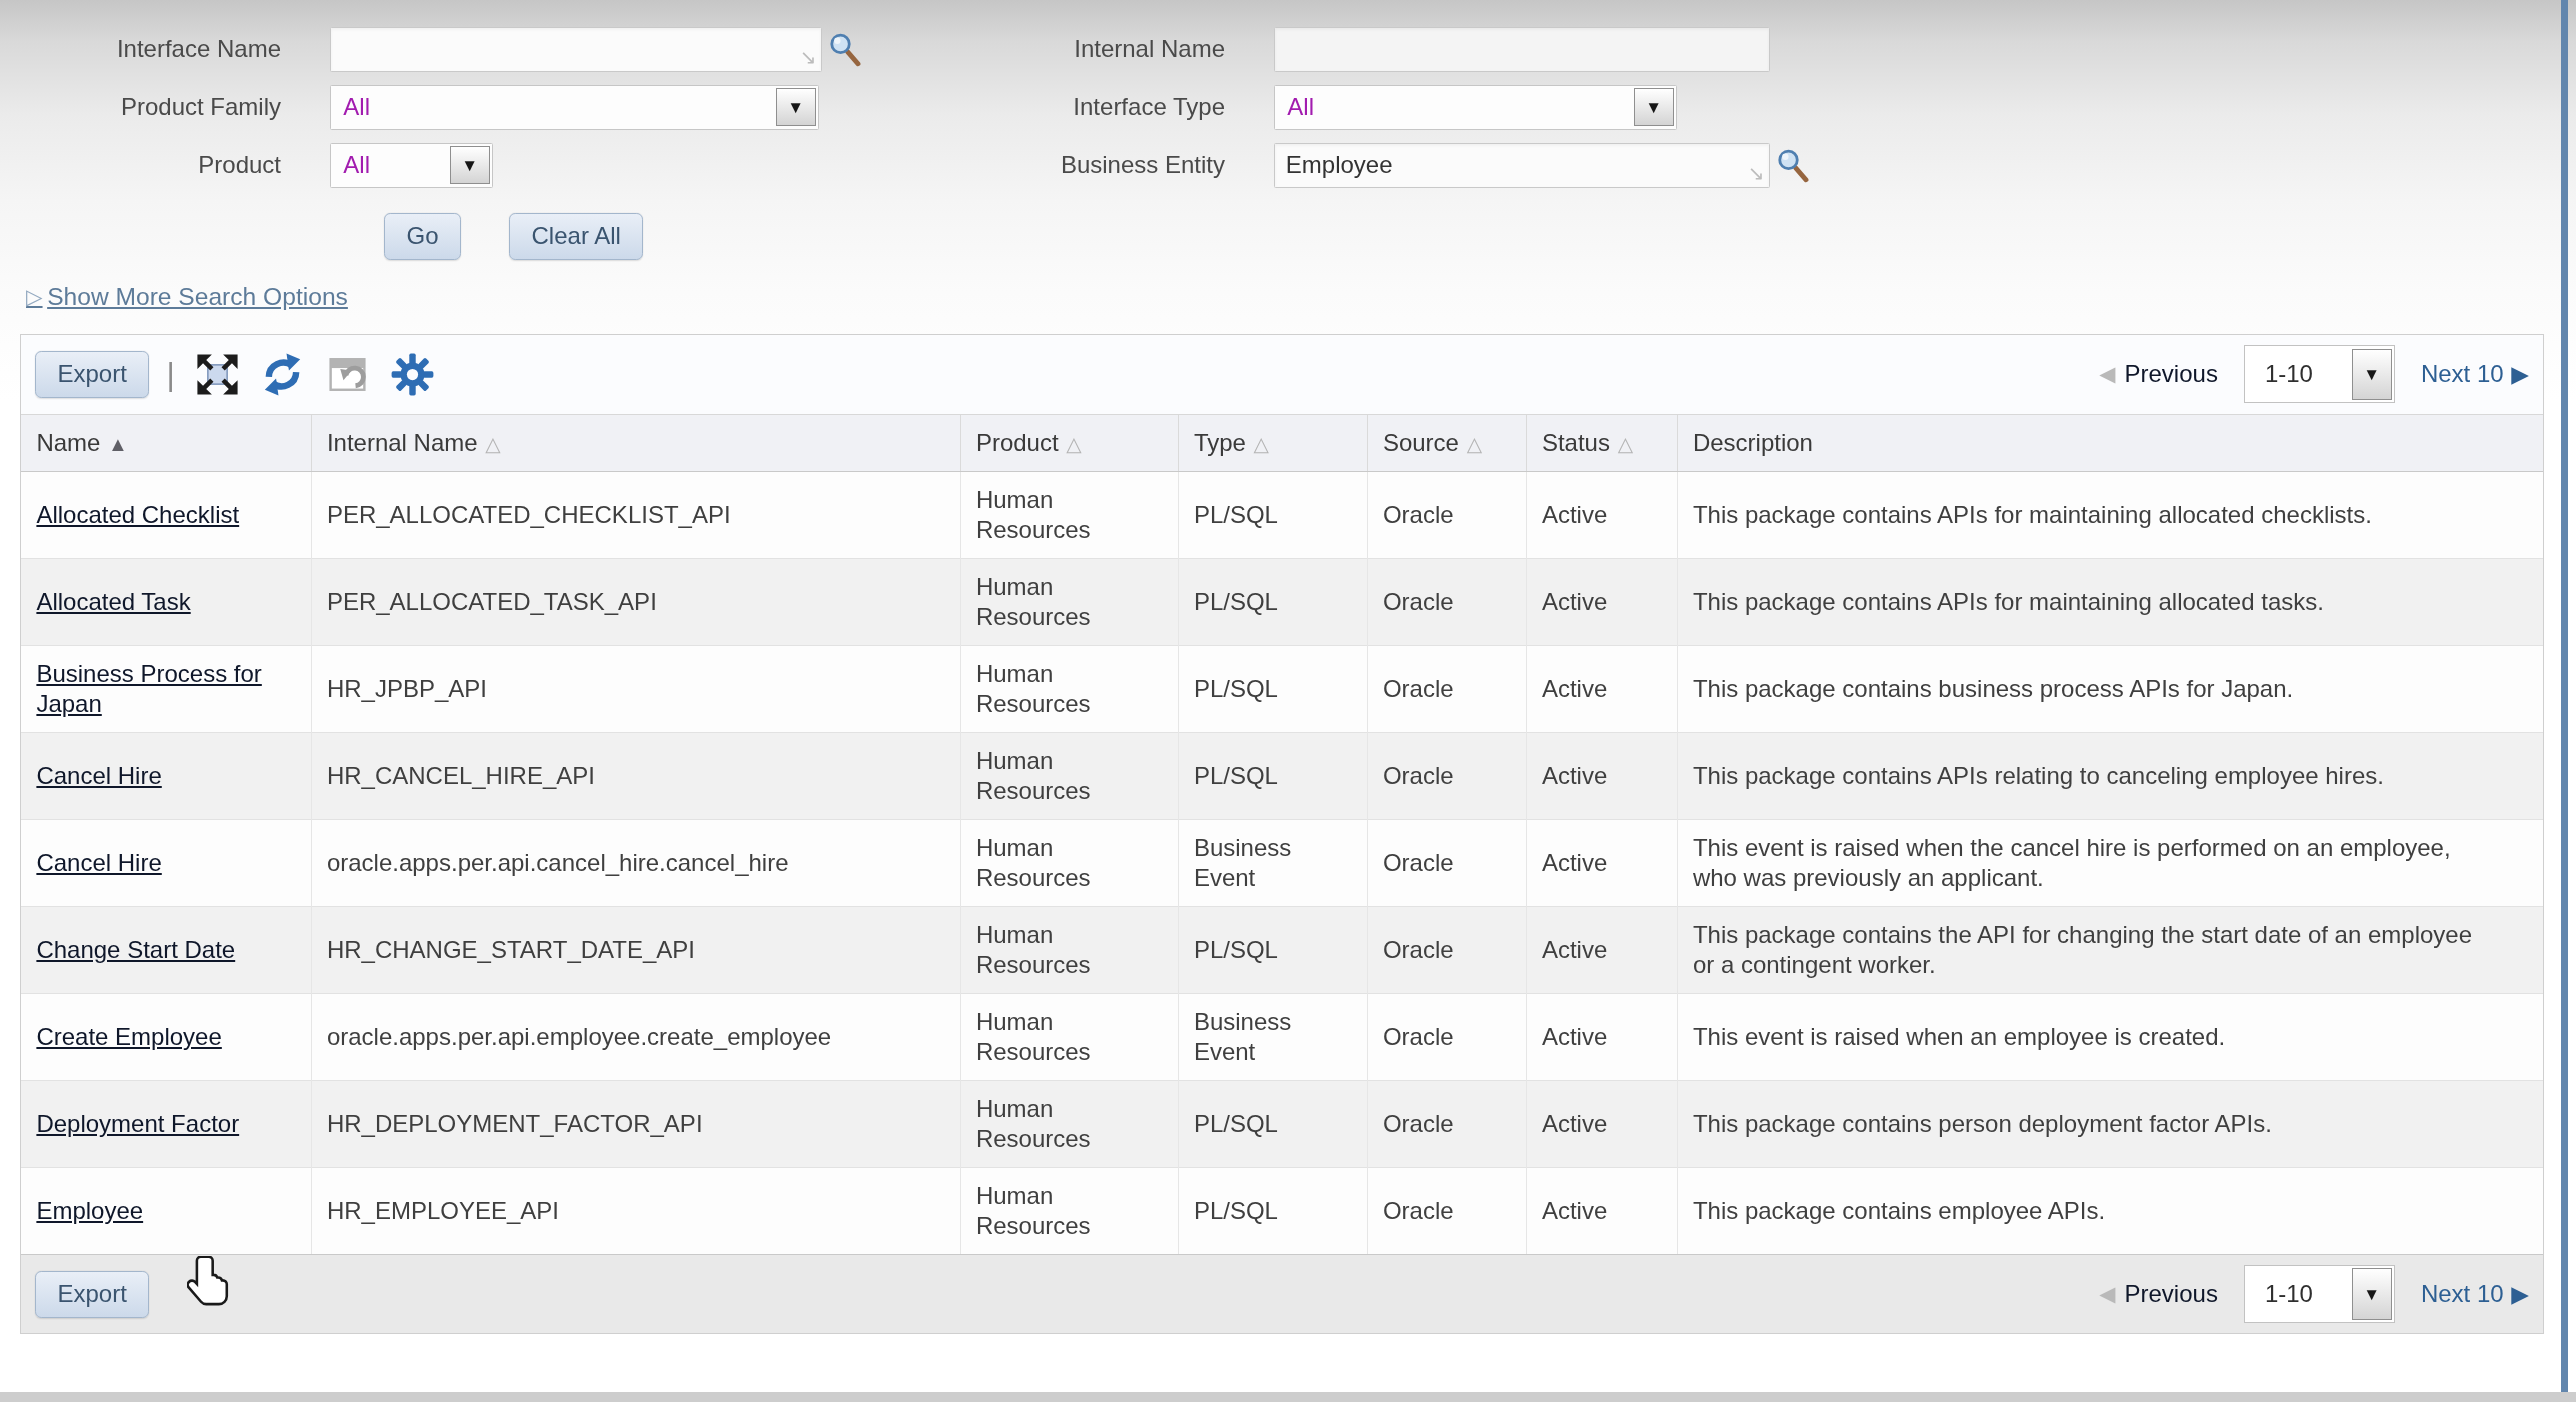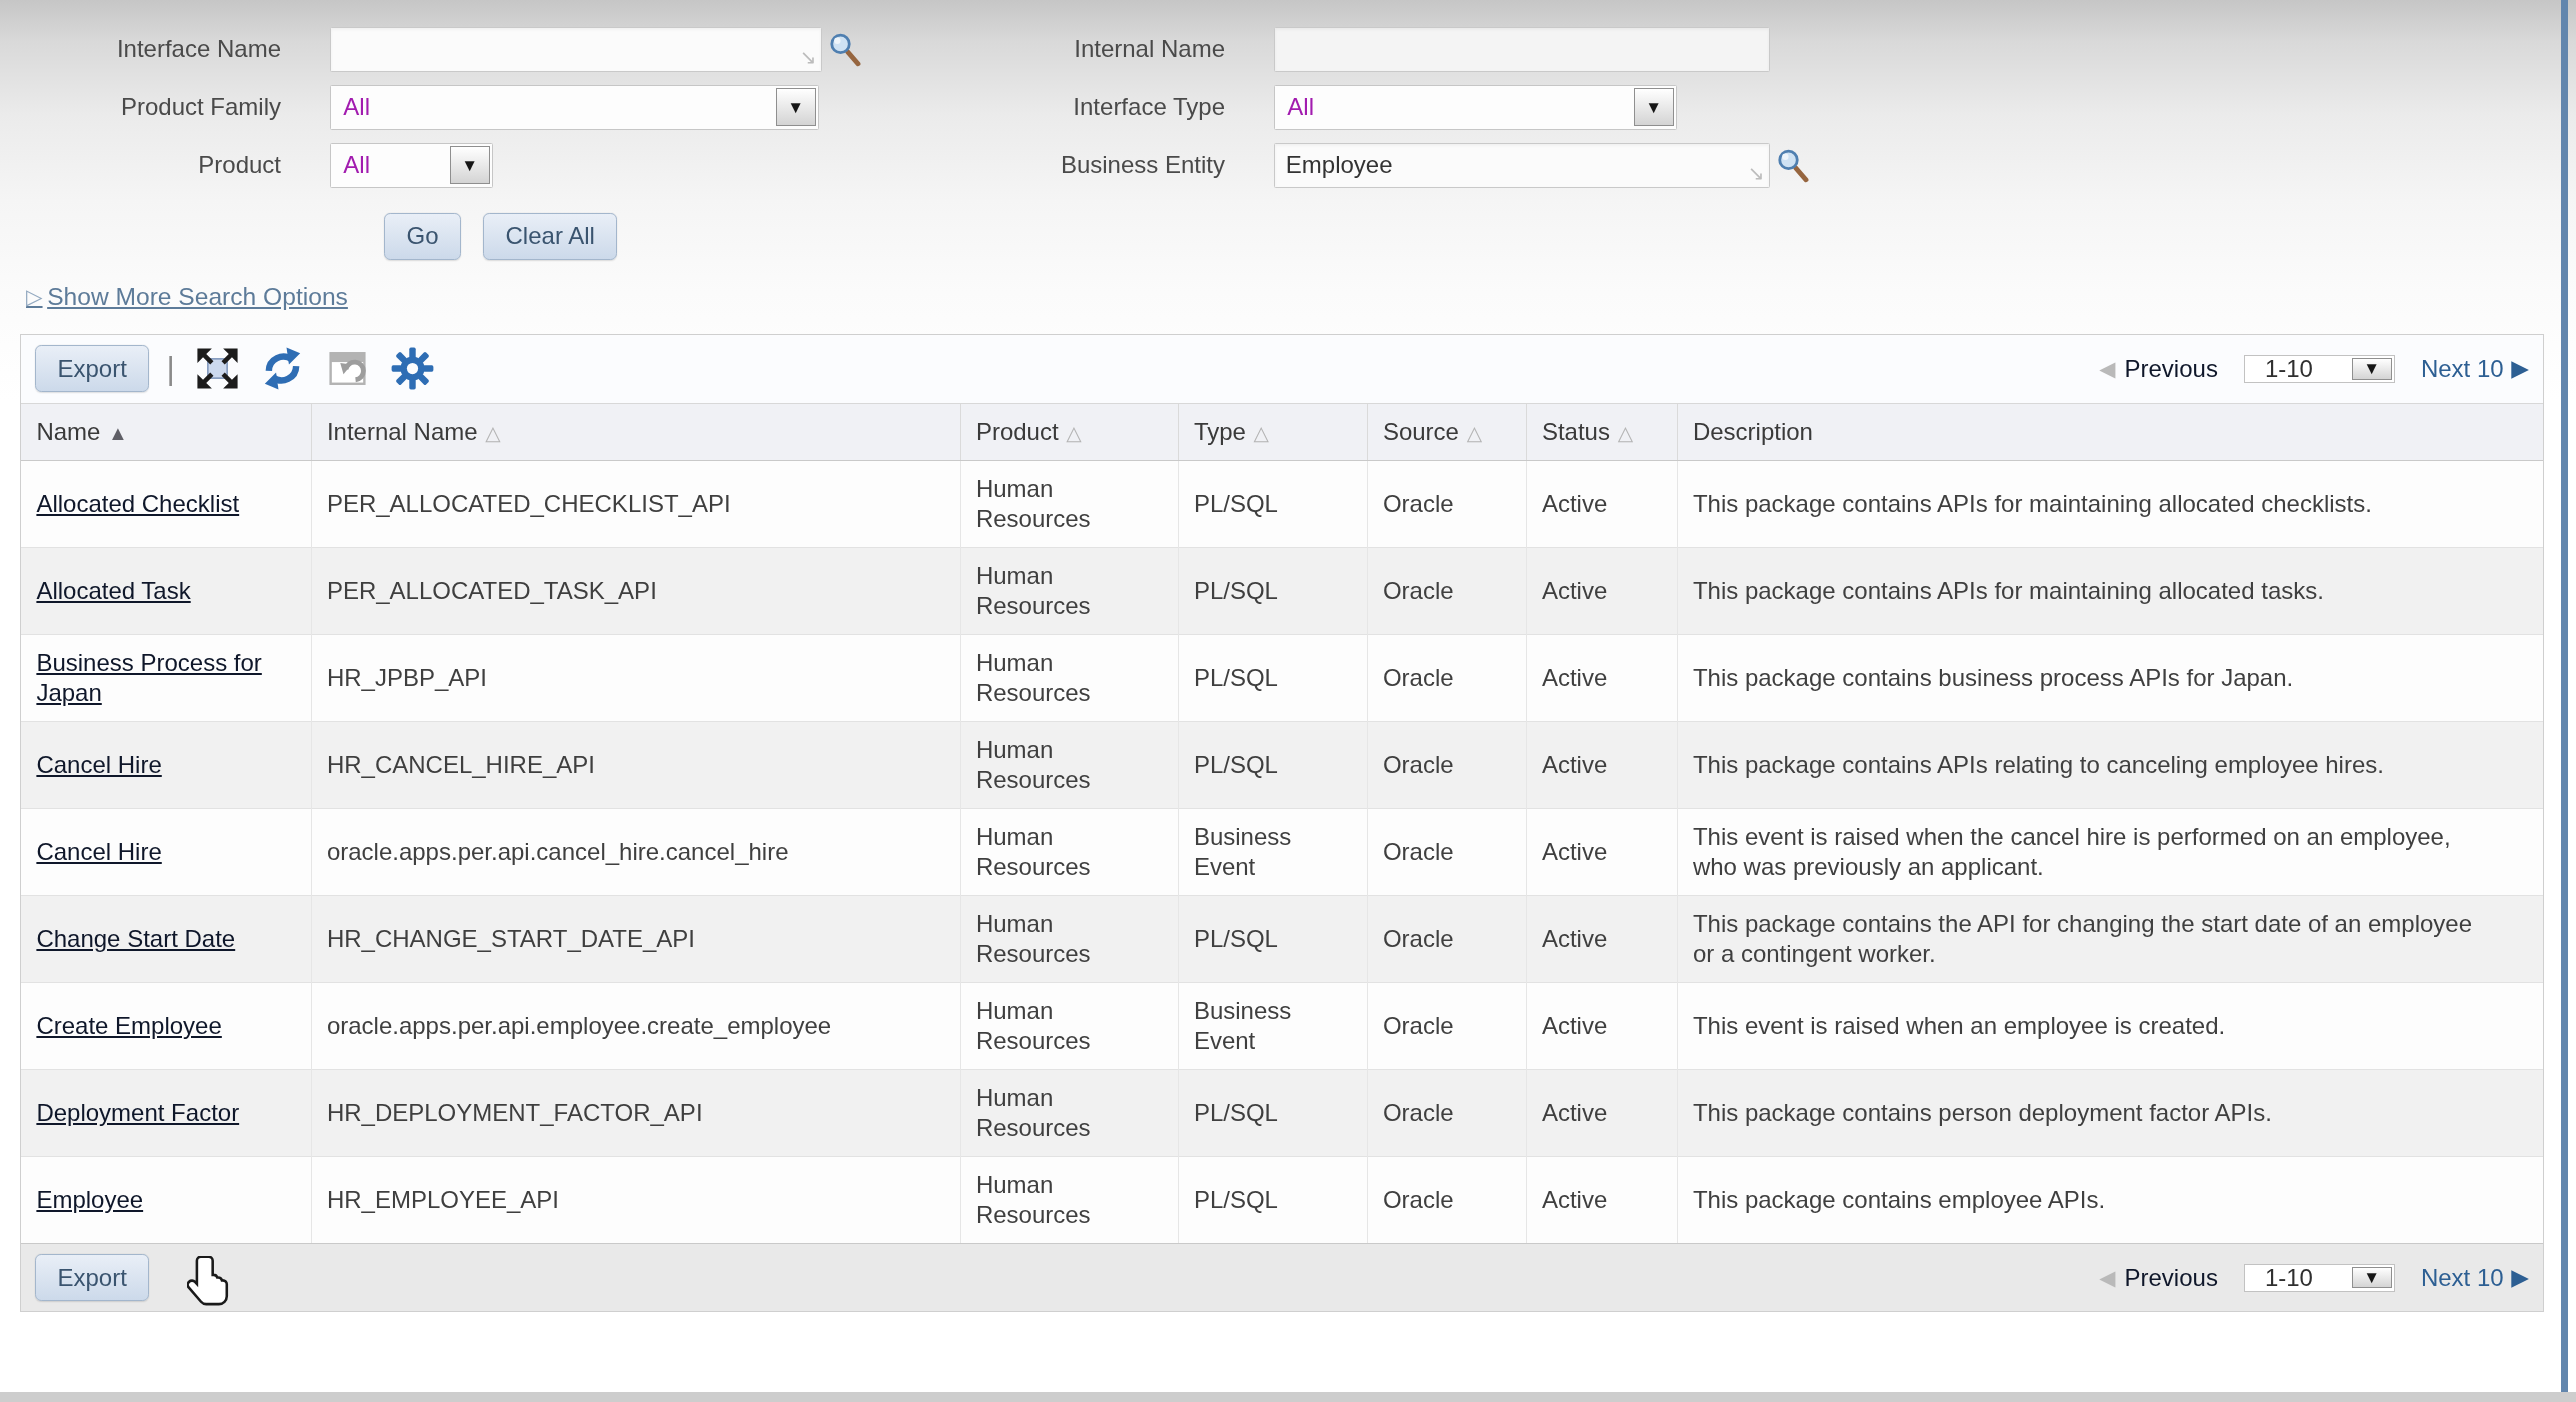--- a/index.html
+++ b/index.html
@@ -48,21 +48,21 @@
   .dd-btn {
     position:absolute; right:2.3px; top:2.3px; bottom:2.3px; width:40px;
     border:0.8px solid #8f8f8f; background:linear-gradient(180deg,#ffffff,#d4d4d4);
     display:flex; align-items:center; justify-content:center;
   }
   .dd-btn span { font-size:17px; color:#161616; line-height:1; }
   .sel-pf { width:489px; }
   .sel-pr { width:163px; }
   .sel-it { width:403px; }
 
-  .buttons-row { margin:18.5px 0 0 384px; display:flex; gap:22px; }
+  .buttons-row { margin:18.5px 0 0 384px; display:flex; gap:48px; }
   .btn {
     font-size:24px; color:#3a546f; border:0.8px solid #a3b6cc; border-radius:6.2px;
     background:linear-gradient(180deg,#e9eff7,#ccd9ea);
     padding:8.5px 21.5px; cursor:pointer; font-family:"Liberation Sans",sans-serif;
     box-shadow:0 0.8px 1.5px rgba(0,0,0,.12);
   }
   .more-options {
     margin:23px 0 0 26px; display:inline-flex; align-items:center;
     font-size:24.6px; color:#5d7b99; text-decoration:underline; cursor:pointer;
   }
@@ -74,21 +74,21 @@
   .toolbar {
     display:flex; align-items:center; background:#fbfcfe;
     padding:10.8px 14px; border-bottom:0.8px solid #d8d8d8;
   }
   .toolbar .sep { color:#8a8a8a; font-size:32px; margin-left:17px; font-weight:300; }
   .tool-icon { width:45px; height:45px; margin-left:20px; cursor:pointer; }
 
   .pagination { margin-left:auto; display:flex; align-items:center; font-size:24px; }
   .pg-prev-arrow { color:#b9b9b9; font-size:21px; margin-right:9.2px; }
   .pg-prev { color:#0f172a; margin-right:26px; }
-  .range { position:relative; height:28px; width:151px; border:0.8px solid #c2c2c2;
+  .range { position:relative; height:58px; width:151px; border:0.8px solid #c2c2c2;
            background:#fff; display:flex; align-items:center; padding:0 51px 0 20px; margin-right:26px; }
   .range .val { font-size:24px; color:#2f2f2f; }
   .pg-next { color:#2d5f93; cursor:pointer; }
   .pg-next-arrow { color:#2d5f93; font-size:23px; margin-left:7.7px; cursor:pointer; }
 
   table { width:100%; border-collapse:collapse; table-layout:fixed; font-size:24px; }
   col.c-name { width:290px; } col.c-int { width:649px; } col.c-prod { width:218px; }
   col.c-type { width:189px; } col.c-src { width:159px; } col.c-stat { width:151px; }
   thead th {
     background:#f0f1f5; font-weight:400; text-align:left; color:#3a3a3a;

